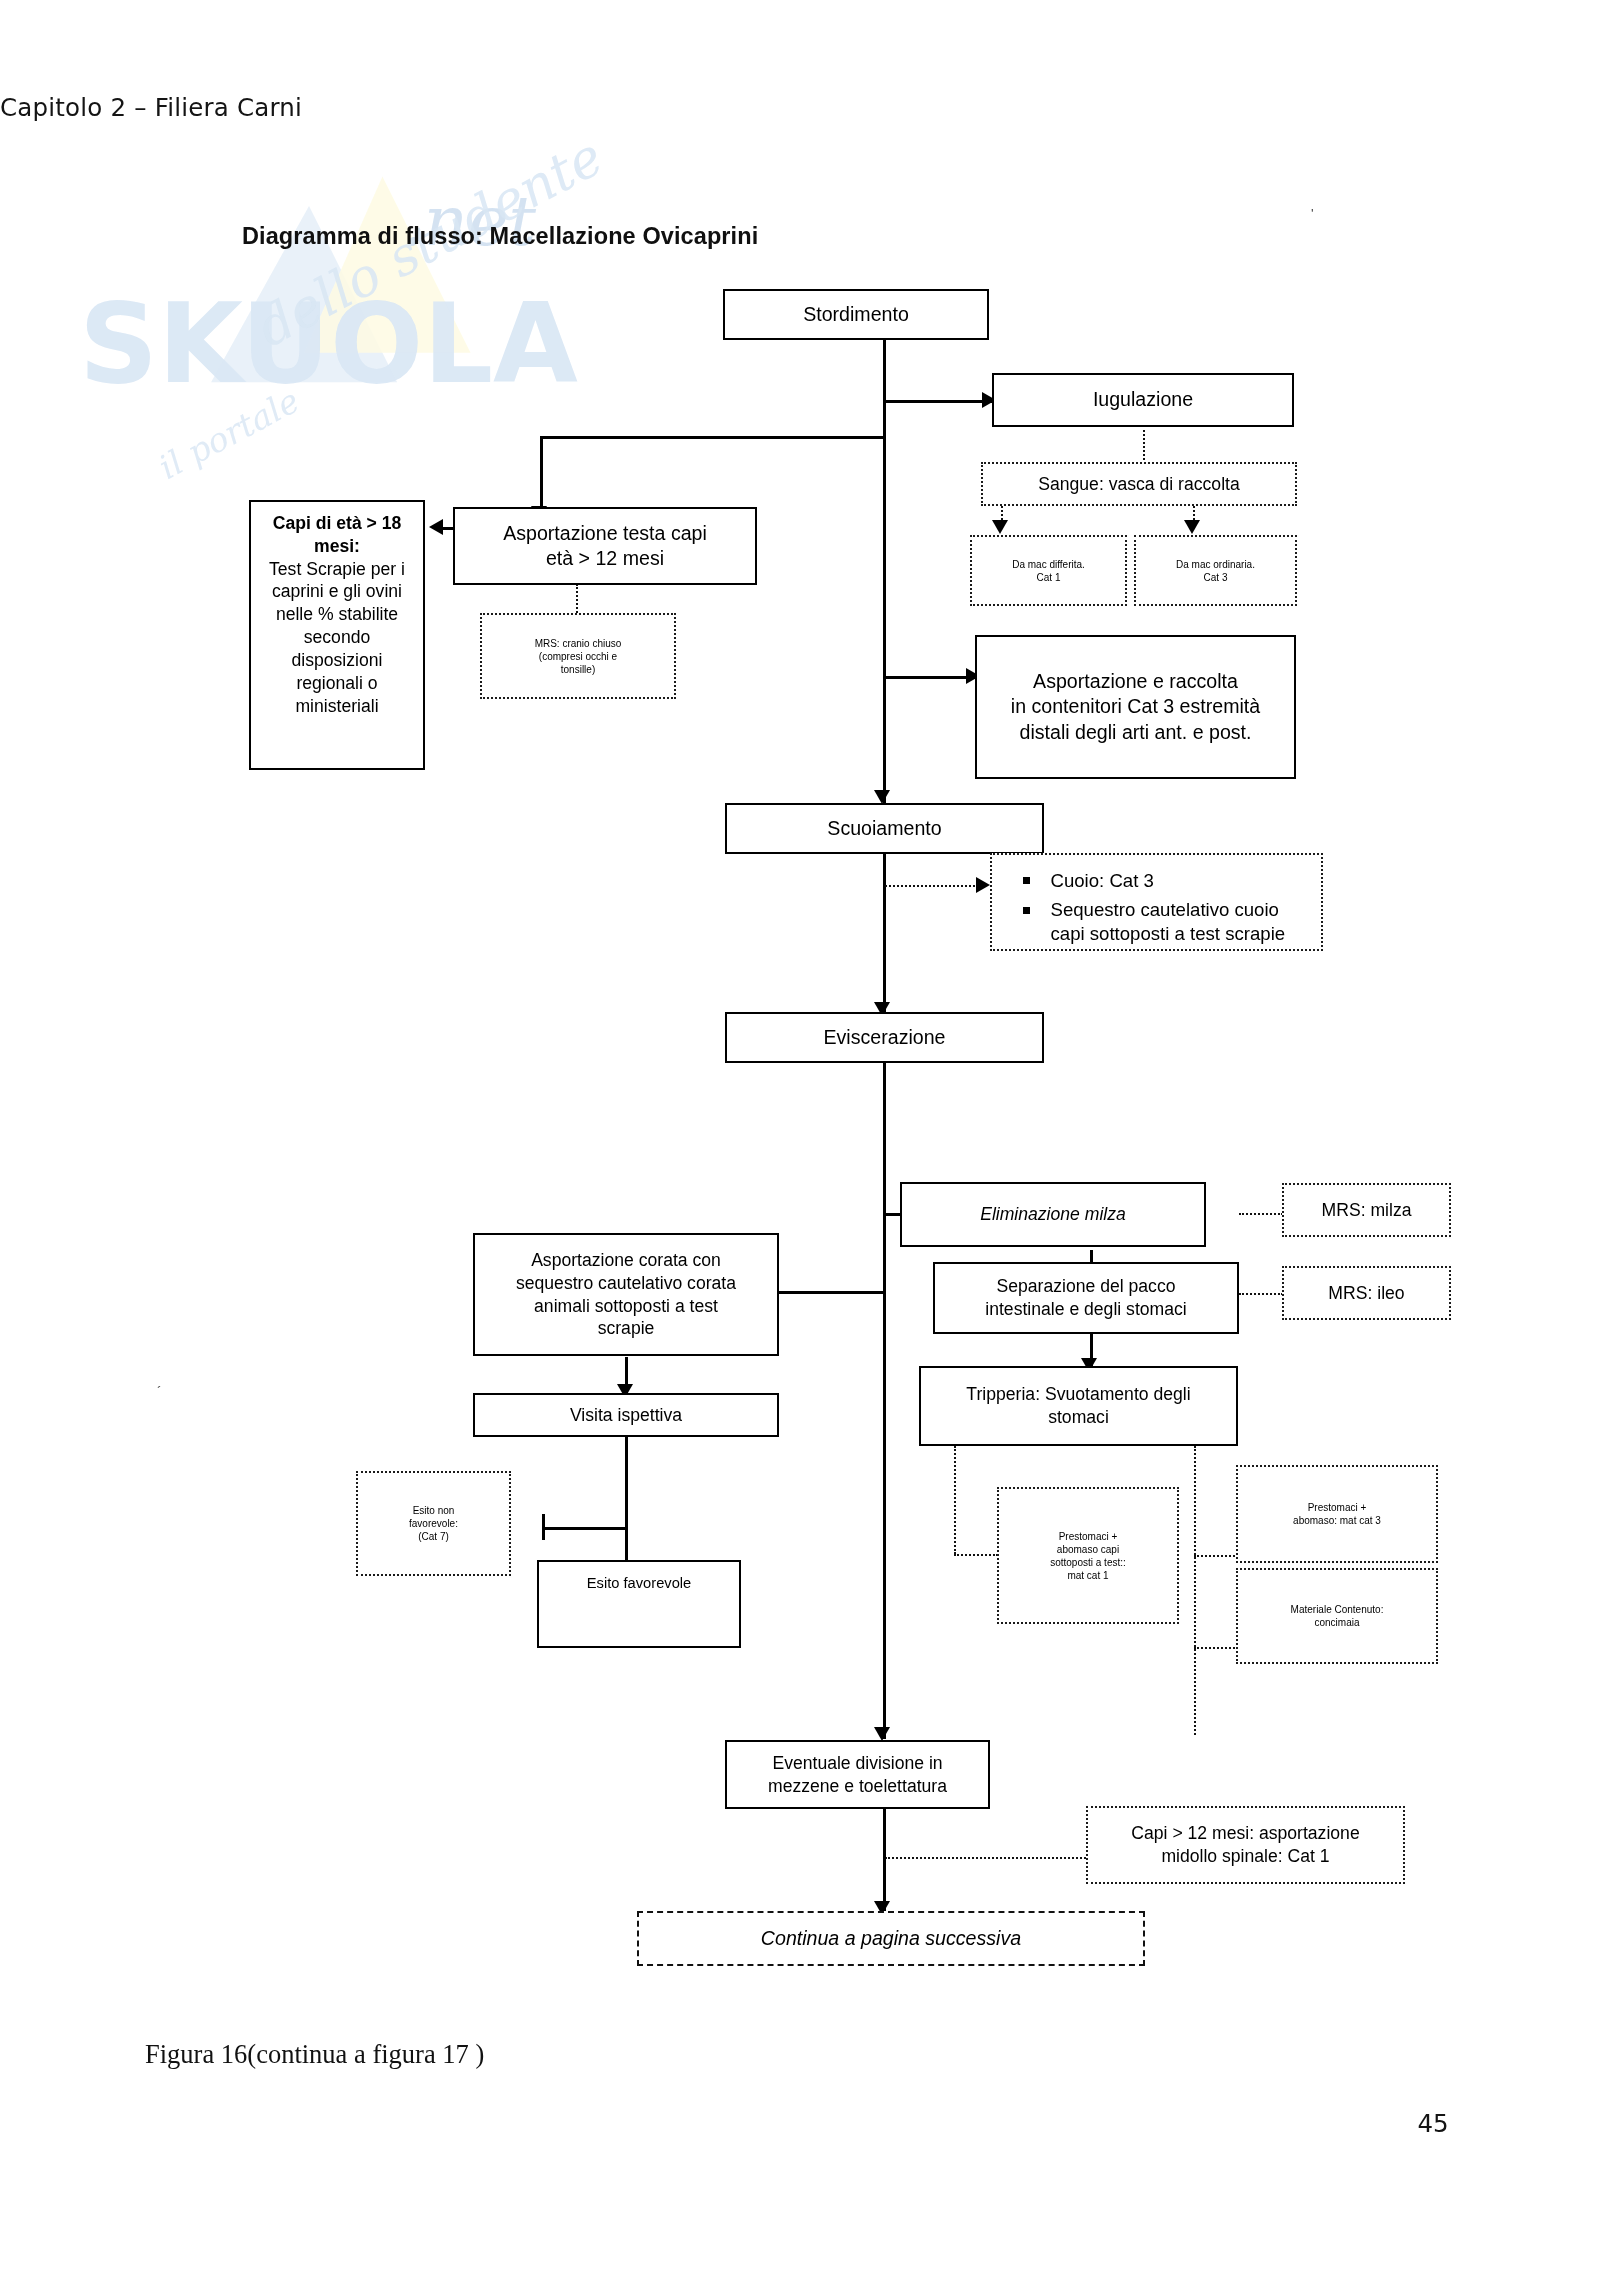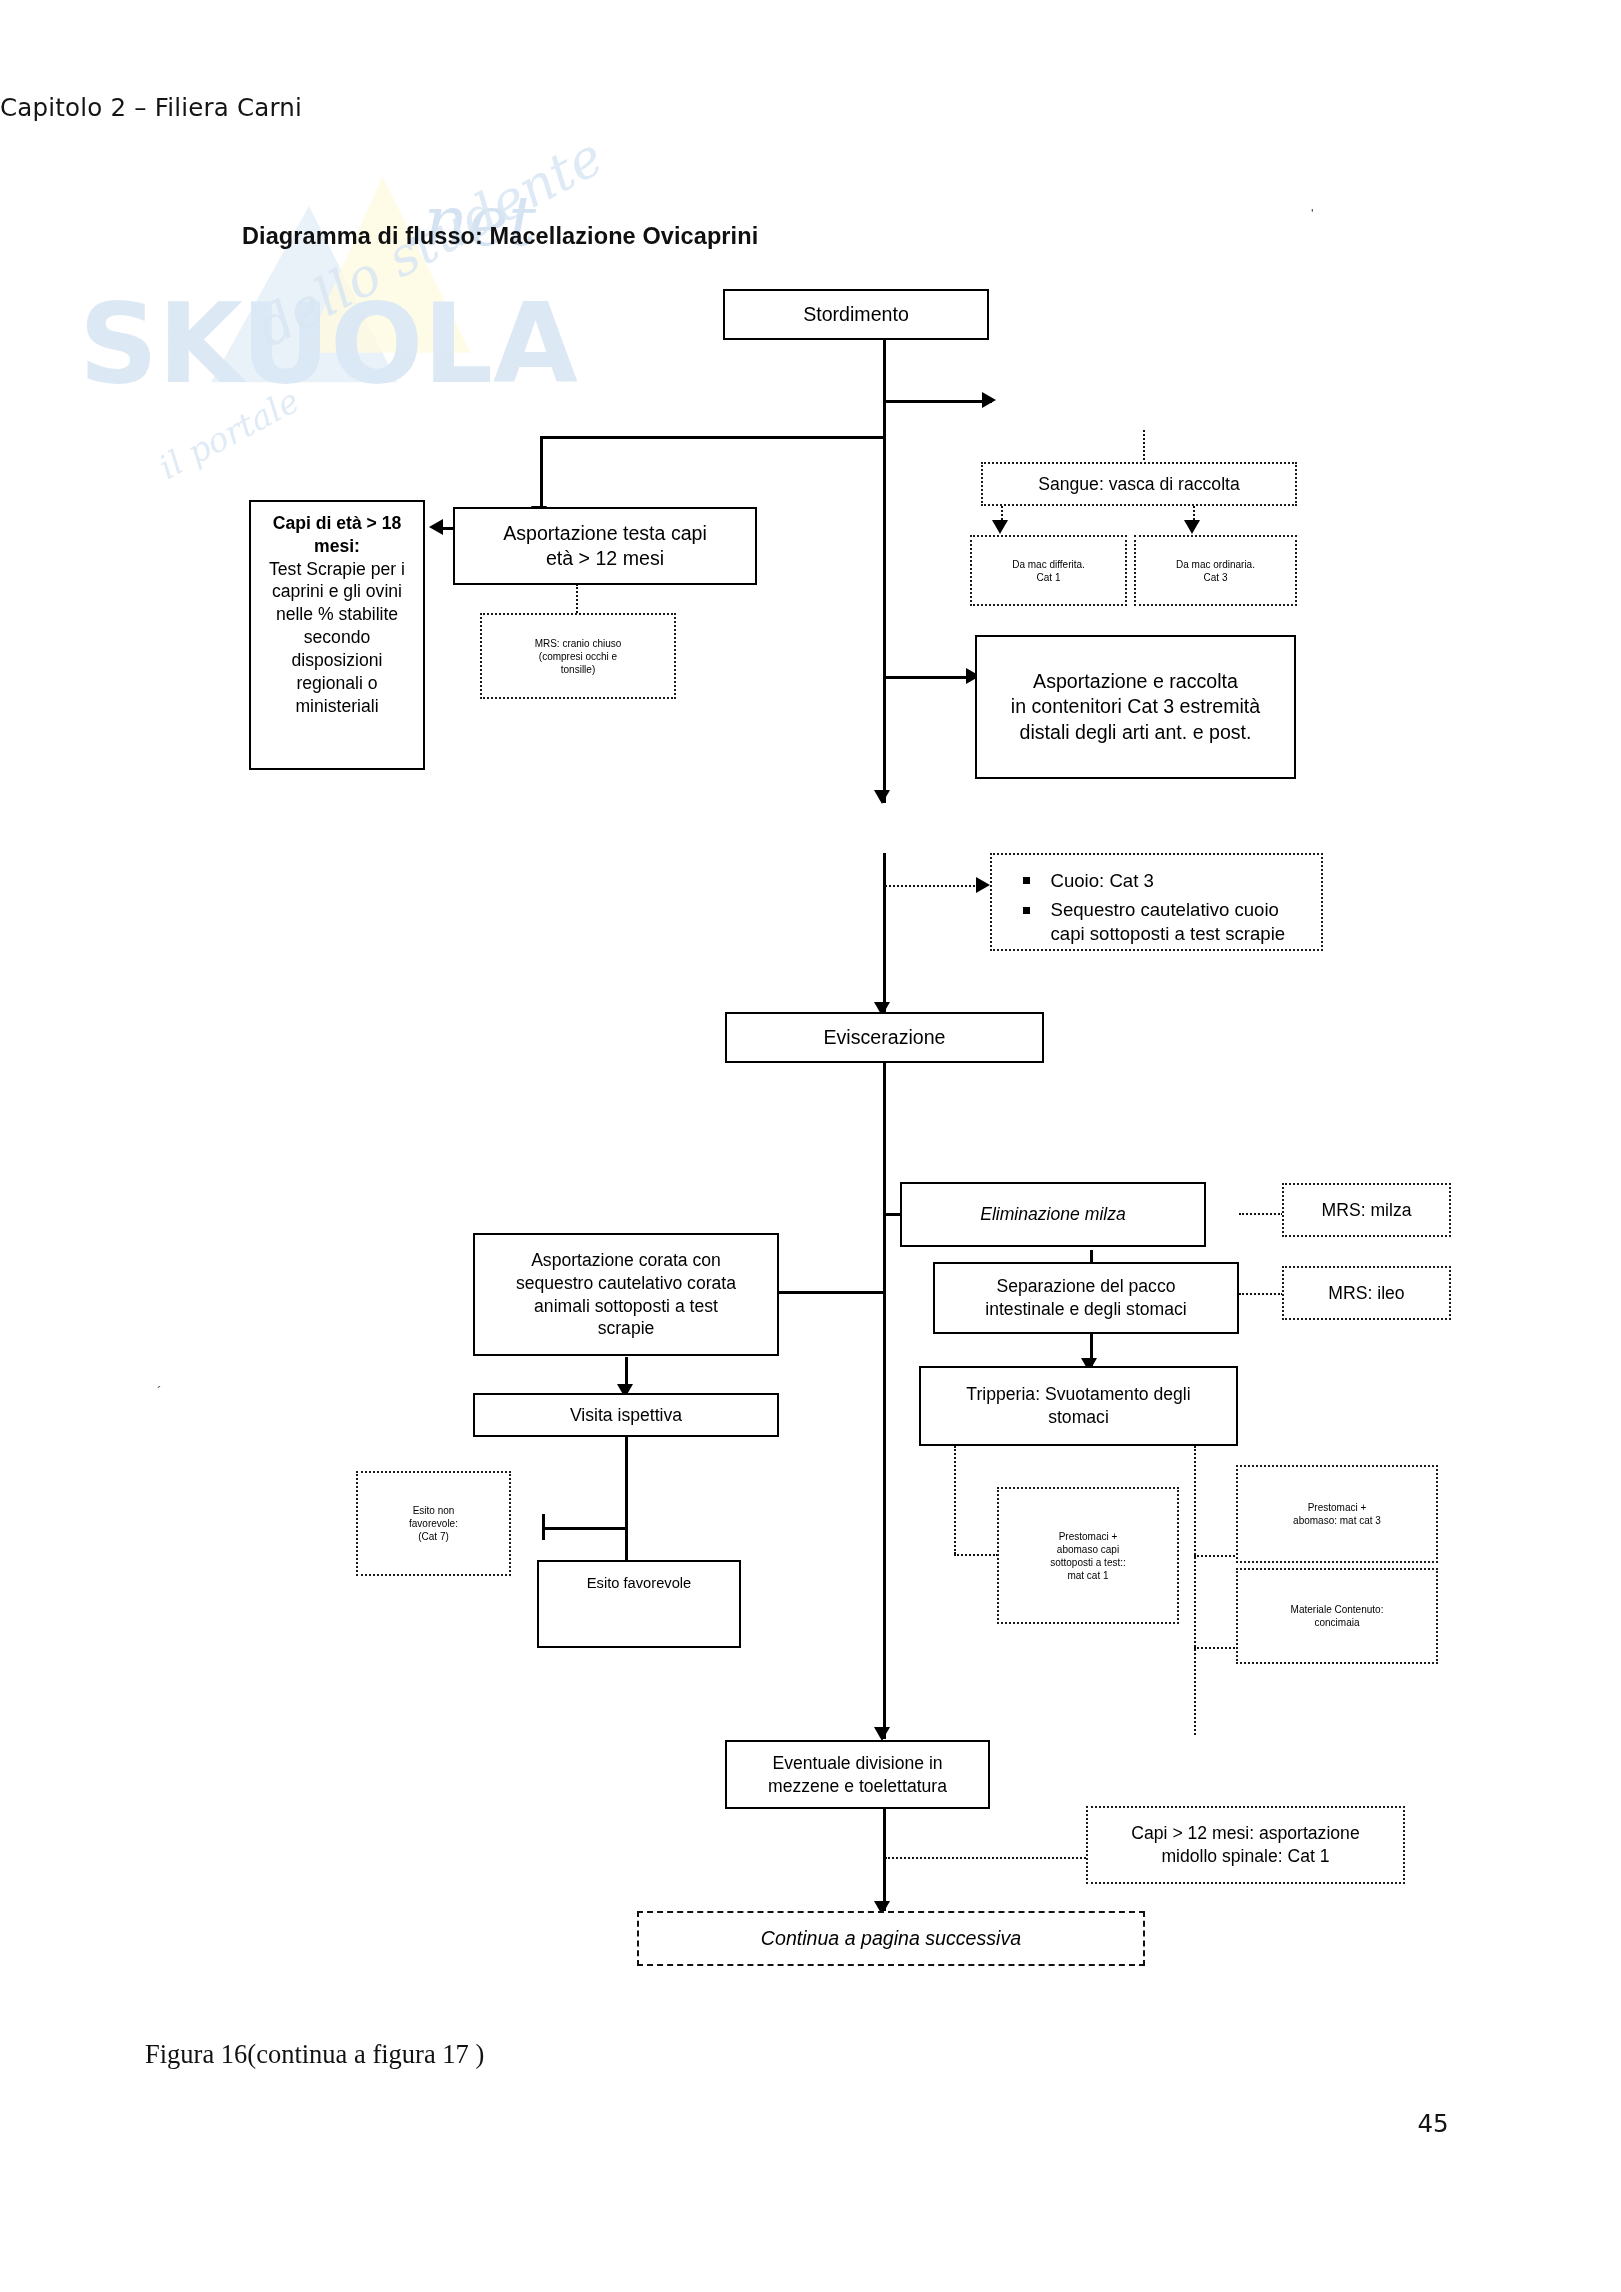--- a/index.html
+++ b/index.html
@@ -265,20 +265,23 @@
 
   <div class="dln h" style="left:885px; top:1857px; width:201px;"></div>
 
   <div class="ln v" style="left:883px; top:1803px; height:108px;"></div>
   <div class="arr down" style="left:874px; top:1901px;"></div>
 
   <div class="node solid n-lg" style="left:723px; top:289px; width:266px; height:51px;">
     <span class="inner">Stordimento</span>
   </div>
 
+  <div class="node solid n-lg" style="left:992px; top:373px; width:302px; height:54px;">
+    <span class="inner">Iugulazione</span>
+  </div>
 
   <div class="node dotted n-md" style="left:981px; top:462px; width:316px; height:44px;">
     <span class="inner">Sangue: vasca di raccolta</span>
   </div>
 
   <div class="node dotted n-xs" style="left:970px; top:535px; width:157px; height:71px; white-space:pre-line;">
     <span class="inner">Da mac differita.
 Cat 1</span>
   </div>
 
@@ -309,20 +312,23 @@
 regionali o
 ministeriali</span>
   </div>
 
   <div class="node solid n-lg" style="left:975px; top:635px; width:321px; height:144px; white-space:pre-line;">
     <span class="inner">Asportazione e raccolta
 in contenitori Cat 3 estremità
 distali degli arti ant. e post.</span>
   </div>
 
+  <div class="node solid n-lg" style="left:725px; top:803px; width:319px; height:51px;">
+    <span class="inner">Scuoiamento</span>
+  </div>
 
   <div class="node dotted bullets" style="left:990px; top:853px; width:333px; height:98px;">
     <ul>
       <li>Cuoio: Cat 3</li>
       <li style="white-space:pre-line;">Sequestro cautelativo cuoio
 capi sottoposti a test scrapie</li>
     </ul>
   </div>
 
   <div class="node solid n-lg" style="left:725px; top:1012px; width:319px; height:51px;">

